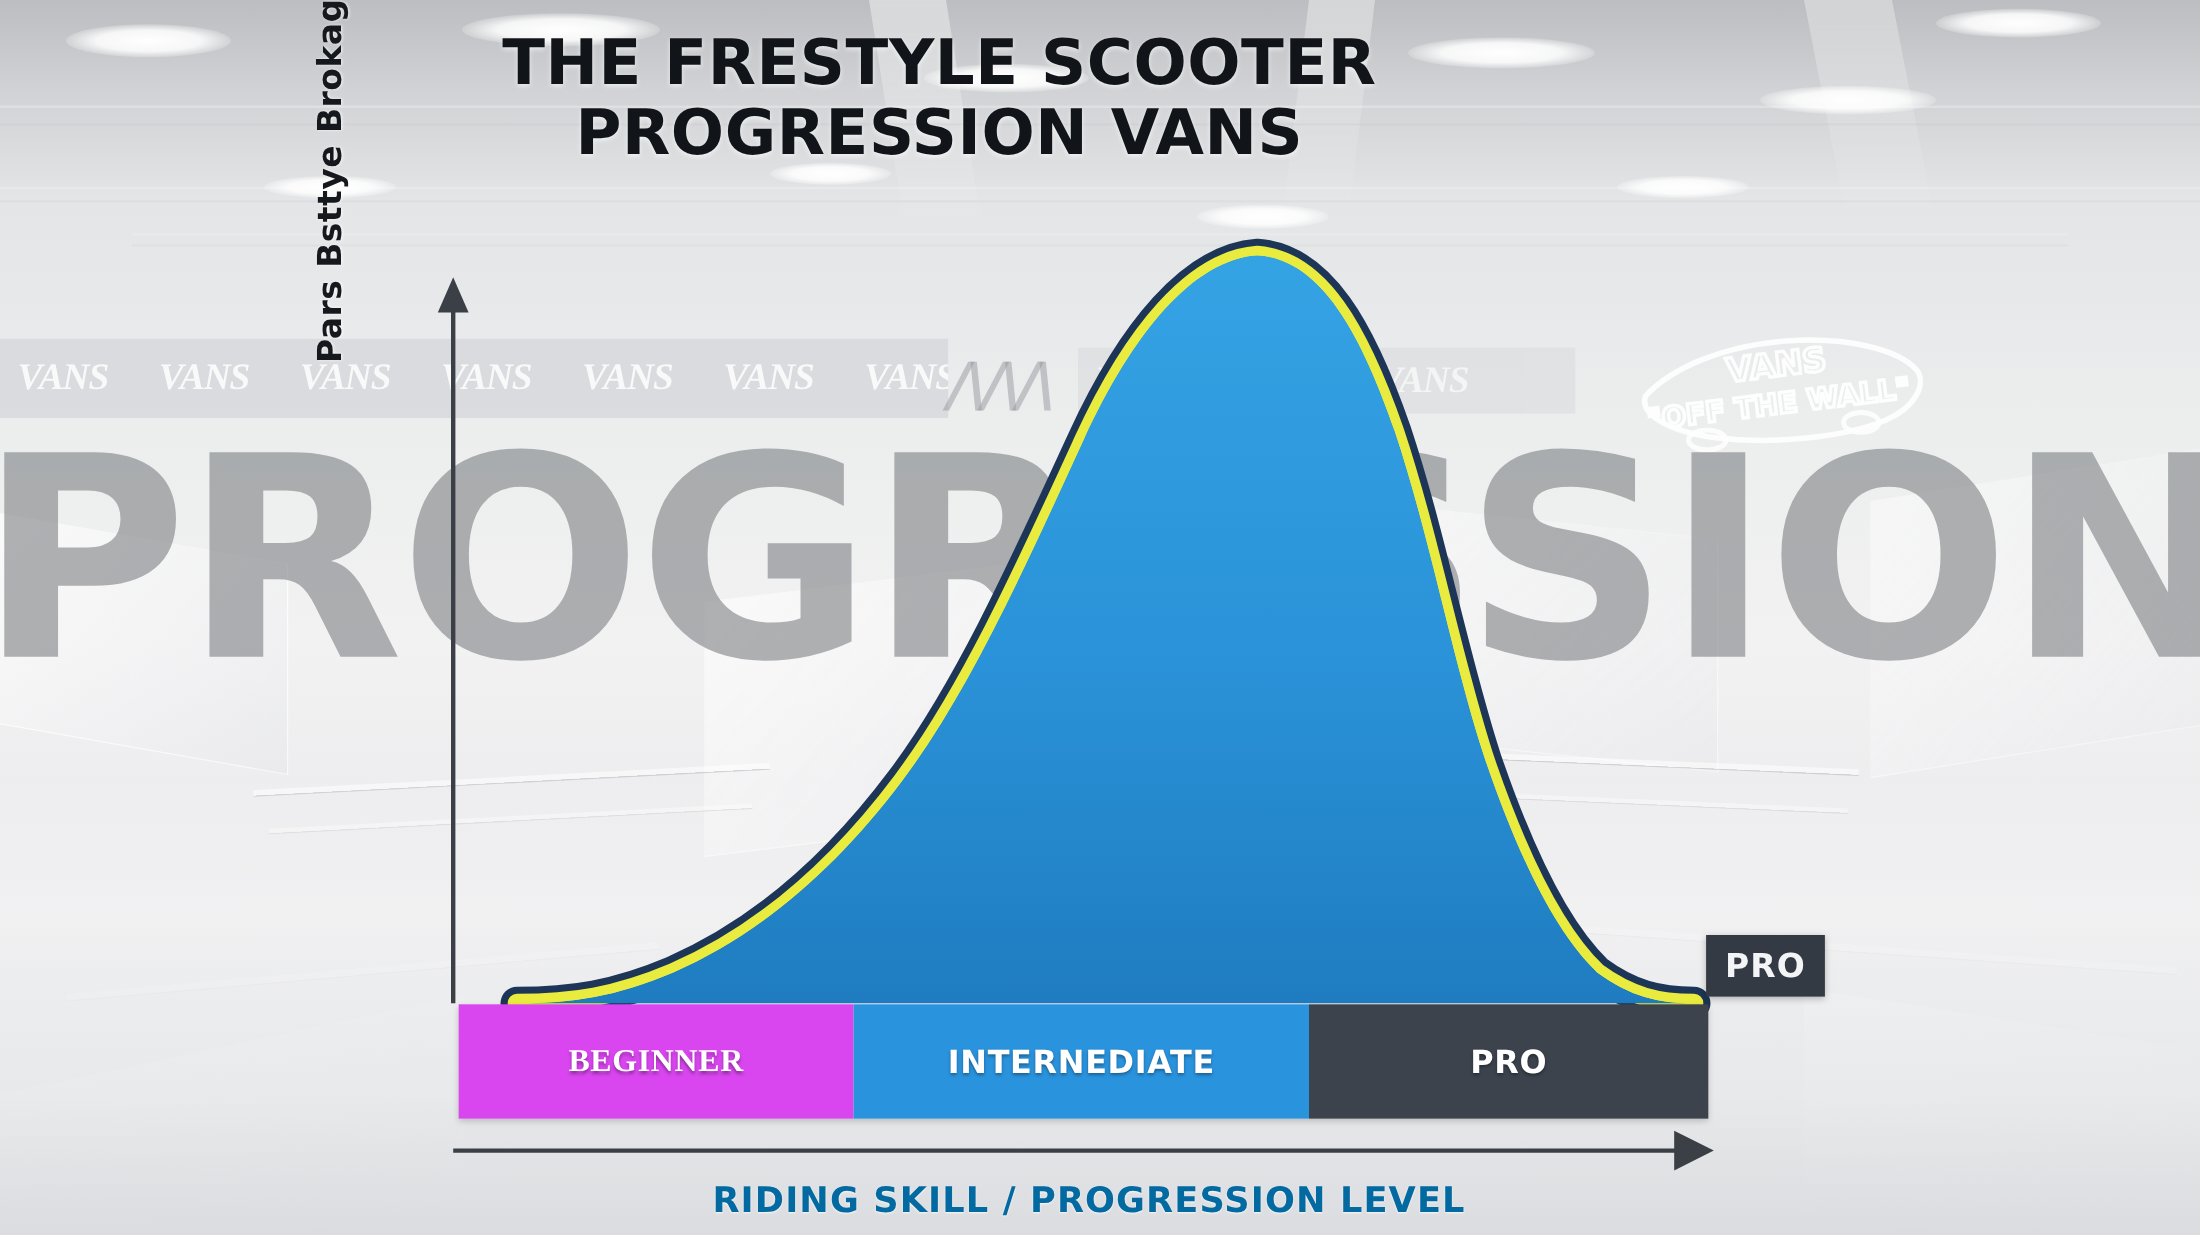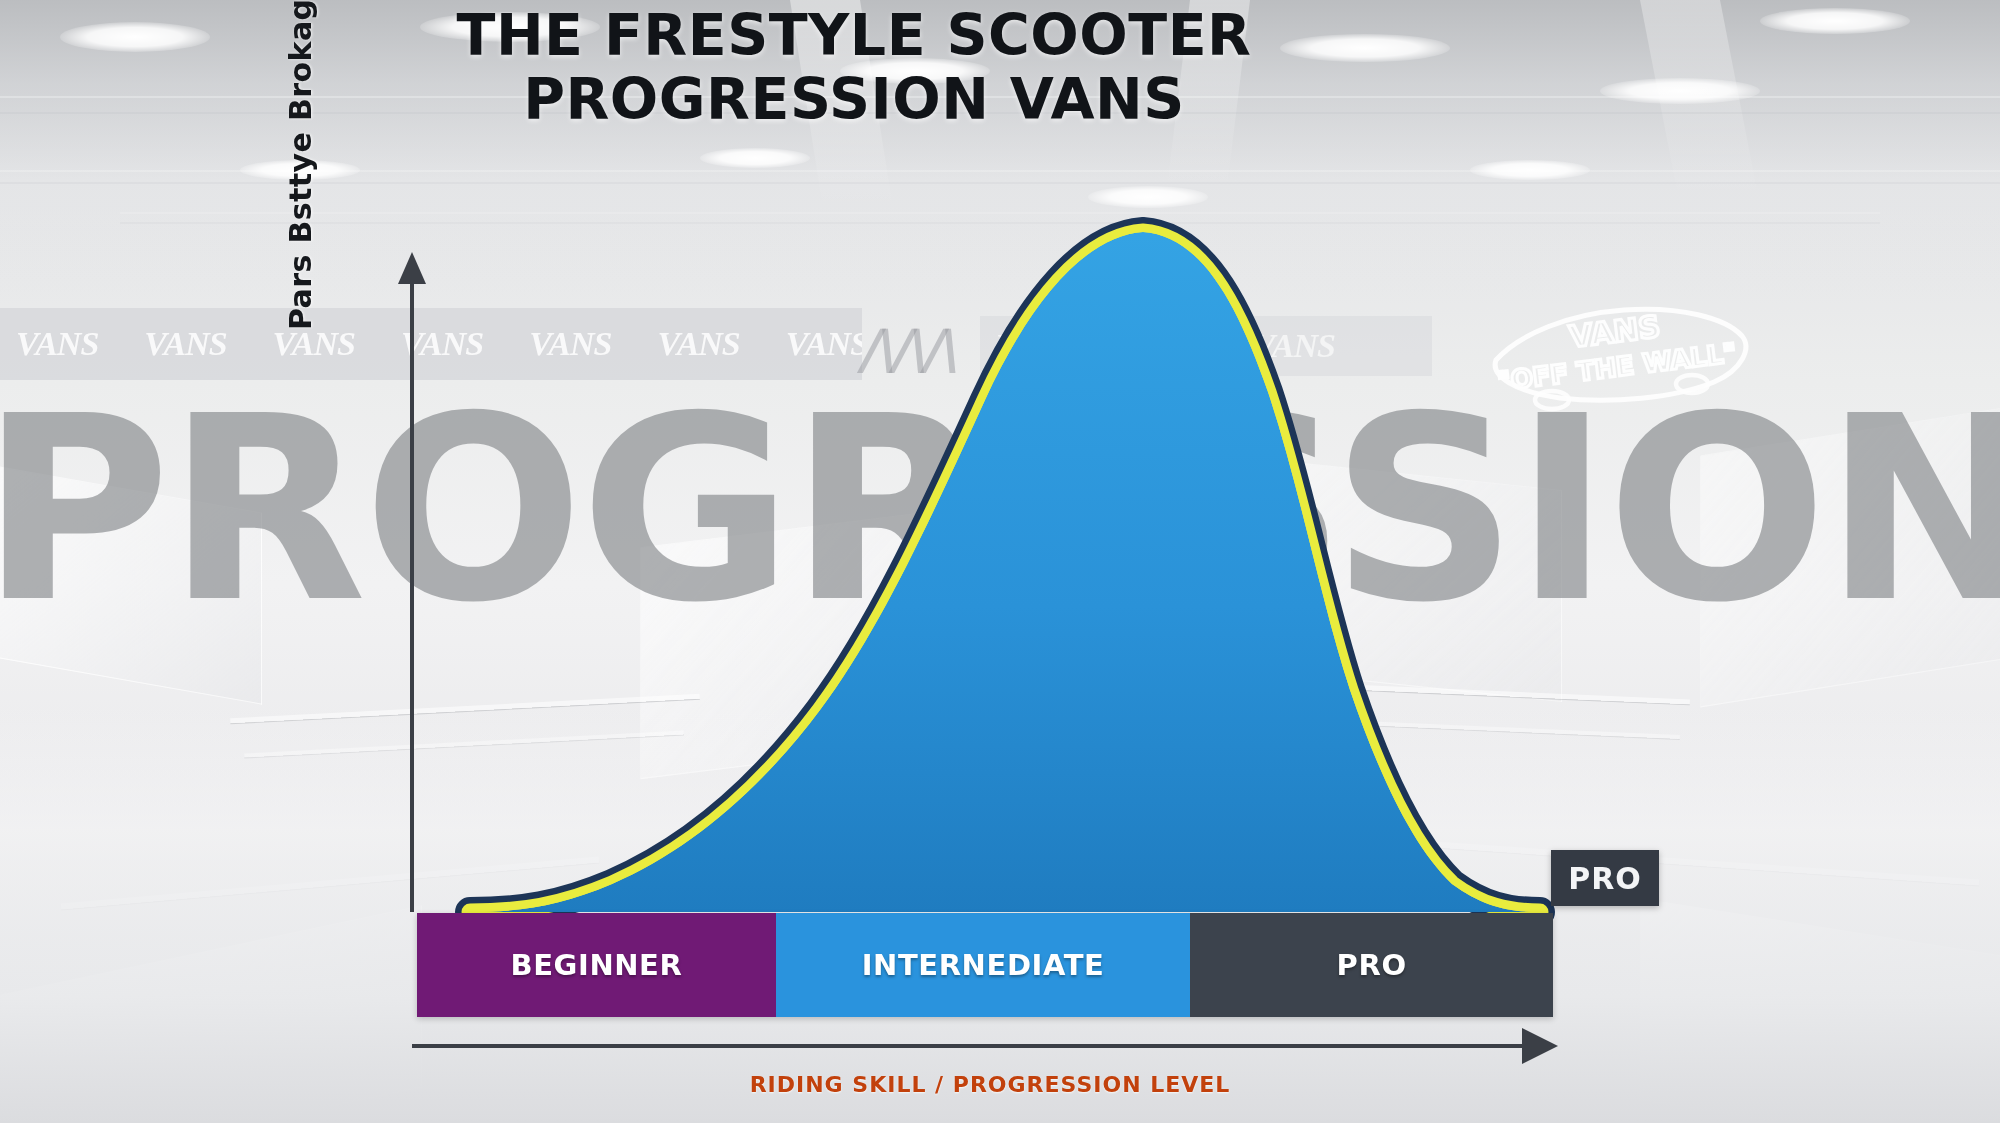--- a/index.html
+++ b/index.html
@@ -122,21 +122,21 @@
     color: rgba(128,130,134,.62);
     white-space: nowrap;
     transform: translateY(382px) scaleX(1.02);
     user-select: none;
   }
 
   
   .title {
     position: absolute;
     left: 0;
-    top: 4px;
+    top: 26px;
     width: 1708px;
     text-align: center;
     font-family: "DejaVu Sans", sans-serif;
     font-weight: 700;
     font-size: 57px;
     line-height: 1.12;
     letter-spacing: 0.5px;
     color: #111418;
     text-shadow: 0 2px 5px rgba(255,255,255,.65);
   }
@@ -167,23 +167,23 @@
   }
 
   .x-axis-label {
     position: absolute;
     left: 430px;
     top: 1072px;
     width: 1120px;
     text-align: center;
     font-family: "DejaVu Sans", sans-serif;
     font-weight: 700;
-    font-size: 22px;
+    font-size: 32px;
     letter-spacing: 1px;
-    color: #c2410c;
+    color: #0369a1;
     text-shadow: 0 1px 2px rgba(255,255,255,.8);
   }
 
   
   .level-bar {
     position: absolute;
     left: 417px;
     top: 913px;
     width: 1136px;
     height: 104px;
@@ -194,21 +194,21 @@
     display: flex;
     align-items: center;
     justify-content: center;
     font-family: "DejaVu Sans", sans-serif;
     font-weight: 700;
     font-size: 29px;
     letter-spacing: .6px;
     color: #ffffff;
     text-shadow: 0 2px 3px rgba(0,0,0,.35);
   }
-  .seg-beginner { width: 376px; background: #701a75; }
+  .seg-beginner { width: 376px; background: #d946ef; font-family: Liberation Serif, serif; }
   .seg-intermediate { width: 434px; background: #2a93dd; }
   .seg-pro { width: 380px; background: #3c434d; }
 
   
   .pro-badge {
     position: absolute;
     left: 1551px;
     top: 850px;
     width: 108px;
     height: 56px;

